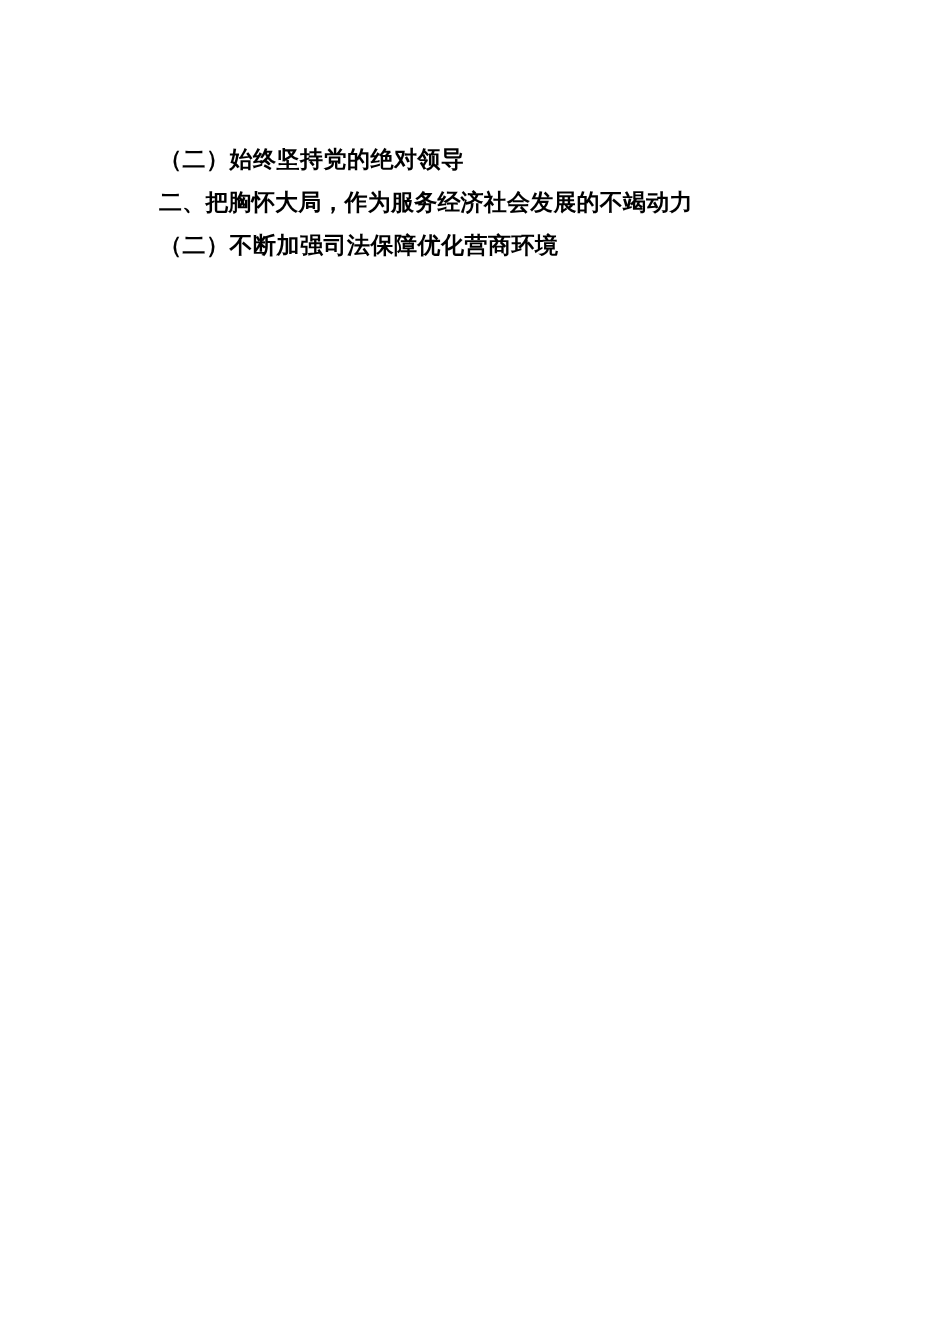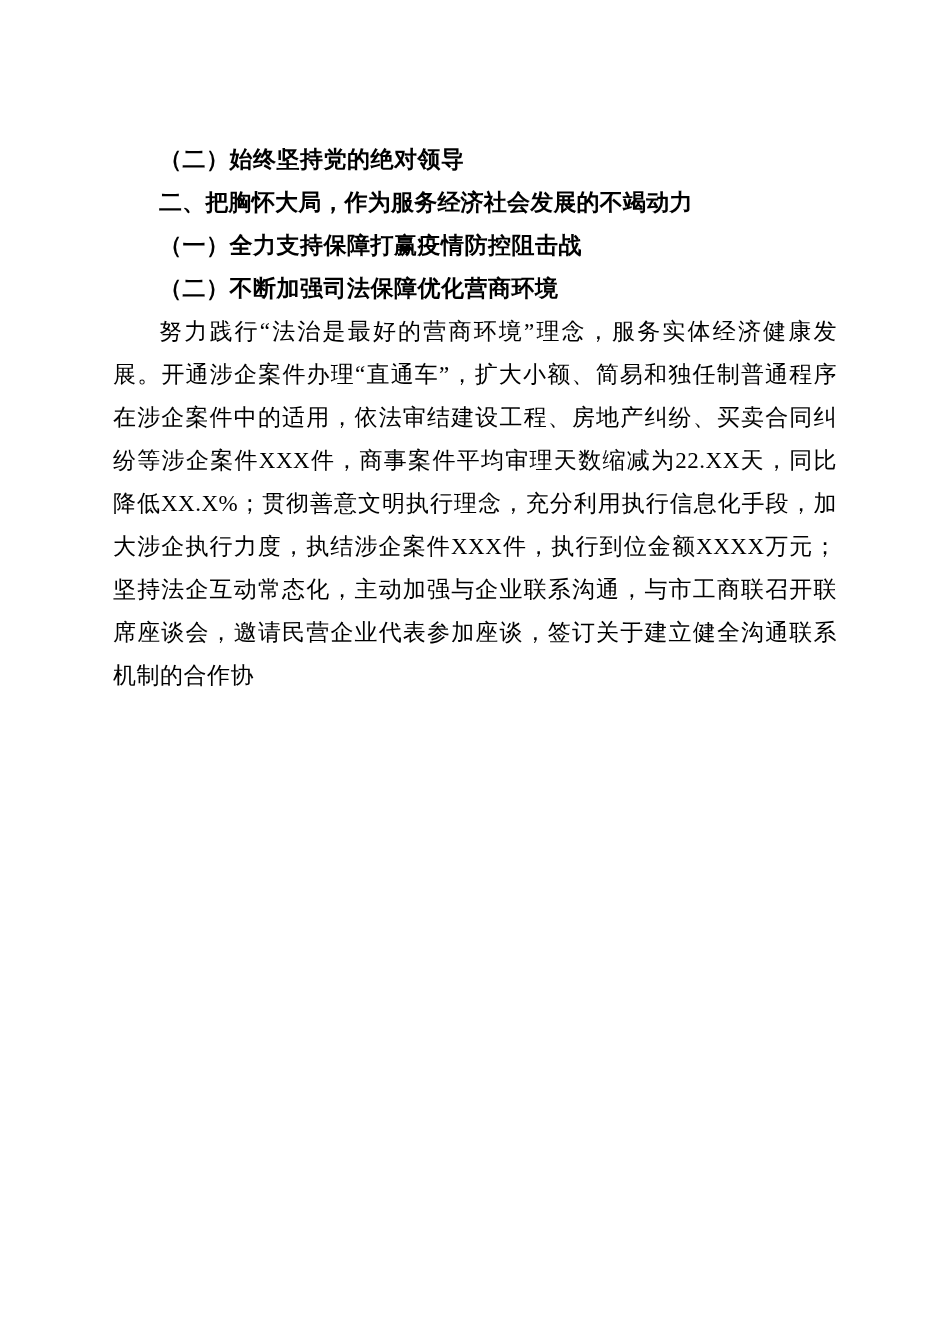--- a/index.html
+++ b/index.html
@@ -42,19 +42,17 @@
 </style>
 </head>
 <body>
 
 <div class="page">
   <h3 class="doc-block doc-h3">（二）始终坚持党的绝对领导</h3>
 
 
   <h2 class="doc-block doc-h2">二、把胸怀大局，作为服务经济社会发展的不竭动力</h2>
 
-  <h3 class="doc-block doc-h3">（一）全力支持保障打赢疫情防控阻击战</h3>
 
 
   <h3 class="doc-block doc-h3">（二）不断加强司法保障优化营商环境</h3>
 
-  <p class="doc-block">努力践行“法治是最好的营商环境”理念，服务实体经济健康发展。开通涉企案件办理“直通车”，扩大小额、简易和独任制普通程序在涉企案件中的适用，依法审结建设工程、房地产纠纷、买卖合同纠纷等涉企案件XXX件，商事案件平均审理天数缩减为22.XX天，同比降低XX.X%；贯彻善意文明执行理念，充分利用执行信息化手段，加大涉企执行力度，执结涉企案件XXX件，执行到位金额XXXX万元；坚持法企互动常态化，主动加强与企业联系沟通，与市工商联召开联席座谈会，邀请民营企业代表参加座谈，签订关于建立健全沟通联系机制的合作协</p>
 </div>
 
 </body></html>

